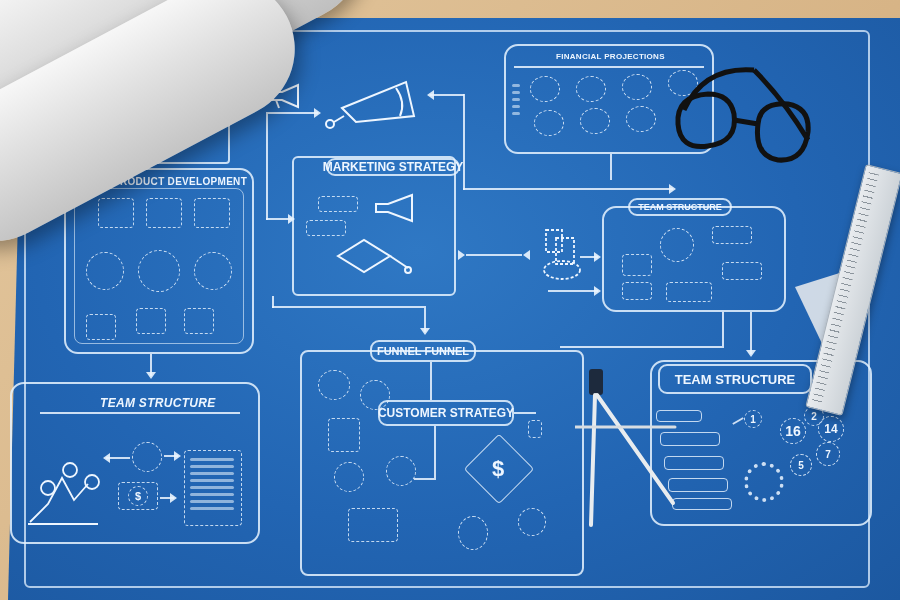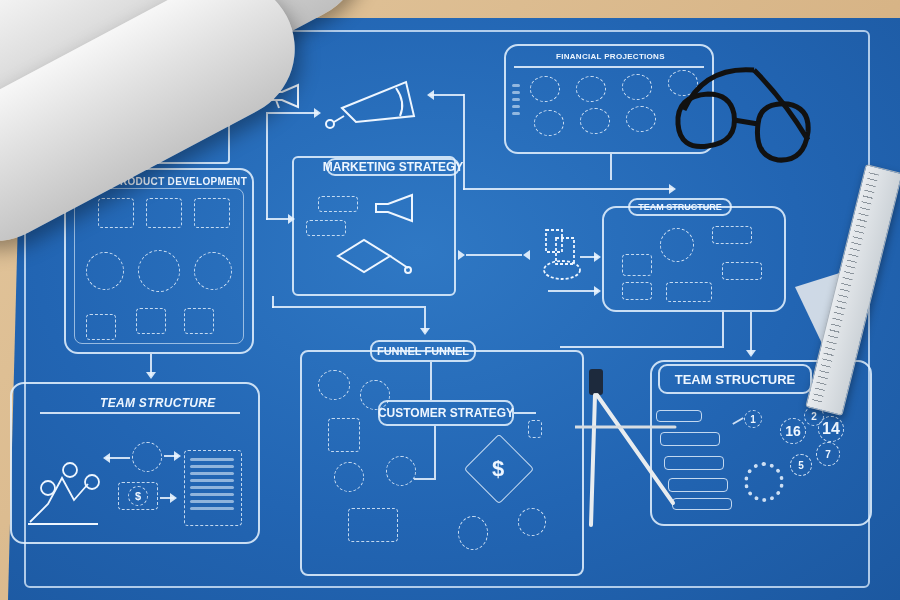--- a/index.html
+++ b/index.html
@@ -221,21 +221,21 @@
 <div class="panel" style="left:650px;top:360px;width:222px;height:166px;"></div>
 <div class="pill" style="left:658px;top:364px;width:154px;height:30px;font-size:13px;">TEAM STRUCTURE</div>
 <div class="box" style="left:656px;top:410px;width:46px;height:12px;border-style:solid;"></div>
 <div class="box" style="left:660px;top:432px;width:60px;height:14px;border-style:solid;"></div>
 <div class="box" style="left:664px;top:456px;width:60px;height:14px;border-style:solid;"></div>
 <div class="box" style="left:668px;top:478px;width:60px;height:14px;border-style:solid;"></div>
 <div class="box" style="left:672px;top:498px;width:60px;height:12px;border-style:solid;"></div>
 <div class="node" style="left:744px;top:410px;width:18px;height:18px;font-size:10px;">1</div>
 <div class="node" style="left:804px;top:406px;width:20px;height:20px;font-size:10px;">2</div>
 <div class="node" style="left:780px;top:418px;width:26px;height:26px;font-size:14px;">16</div>
-<div class="node" style="left:818px;top:416px;width:26px;height:26px;font-size:16px;text-align:center;">14</div>
+<div class="node" style="left:818px;top:416px;width:26px;height:26px;font-size:12px;text-align:center;">14</div>
 <div class="node" style="left:816px;top:442px;width:24px;height:24px;font-size:10px;">7</div>
 <div class="node" style="left:790px;top:454px;width:22px;height:22px;font-size:10px;">5</div>
 <div class="node" style="left:744px;top:462px;width:40px;height:40px;border-width:4px;border-style:dotted;"></div>
 <div class="line hline" style="left:732px;top:420px;width:12px;transform:rotate(-30deg);"></div>
 
 <div class="roll"></div>
 <div class="roll2"></div>
 
 <svg class="glasses" viewBox="0 0 150 130">
   <g stroke="#111" stroke-width="5" fill="none" stroke-linejoin="round">

